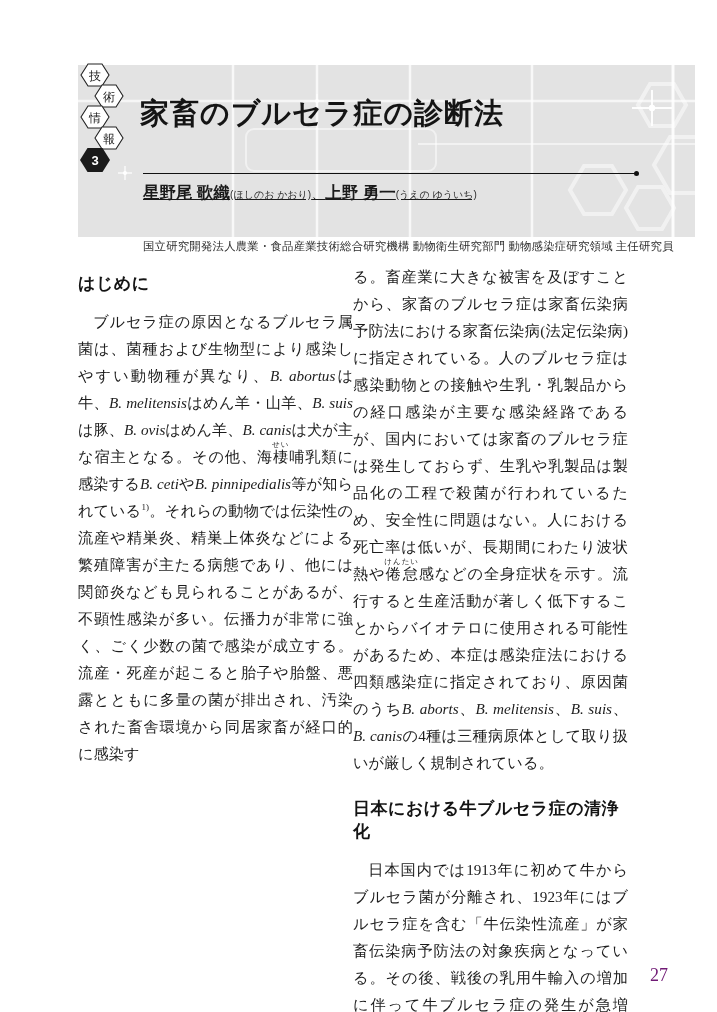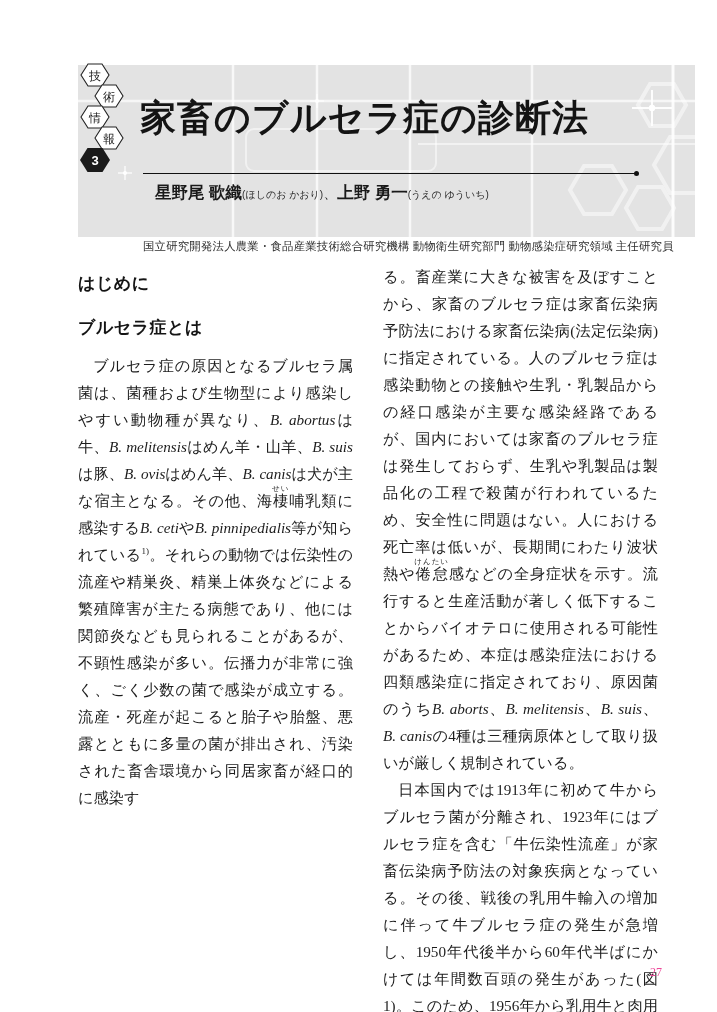--- a/index.html
+++ b/index.html
@@ -15,63 +15,63 @@
   }
   .header-deco { position:absolute; inset:0; }
   .badges { position:absolute; left:80px; top:62px; width:50px; height:115px; z-index:3; }
   .badges text {
     font-family:"Liberation Sans", sans-serif; font-size:12px; fill:#1a1a1a;
   }
   .badges text.inv { fill:#ffffff; font-weight:bold; font-size:13px; }
   .article-title {
     position:absolute; left:140px; top:94px; z-index:2;
     font-family:"Liberation Sans", sans-serif; font-weight:bold;
-    font-size:36px; letter-spacing:1px; color:#141414; white-space:nowrap;
+    font-size:29px; letter-spacing:1px; color:#141414; white-space:nowrap;
   }
   .title-rule {
     position:absolute; left:143px; top:173px; width:494px; height:1px;
     background:#111; z-index:2;
   }
   .title-rule .rule-dot {
     position:absolute; right:-2px; top:-2px; width:5px; height:5px;
     border-radius:50%; background:#111;
   }
   .author-line {
-    position:absolute; left:155px; top:182px; z-index:2; white-space:nowrap;
-    font-family:"Liberation Sans", sans-serif; color:#1a1a1a;
+    position:absolute; left:143px; top:182px; z-index:2; white-space:nowrap;
+    font-family:"Liberation Sans", sans-serif; color:#1a1a1a;text-decoration:underline;
   }
   .author-name { font-size:16.5px; font-weight:600; }
   .author-kana { font-size:10px; color:#2b2b2b; }
   .author-sep  { font-size:14px; }
   .affiliation {
     position:absolute; left:143px; top:207px; z-index:2; white-space:nowrap;
     font-size:11.4px; color:#2e2e2e; letter-spacing:0.2px;margin-top:32px;
   }
   
   .columns {
     position:absolute; left:78px; top:263px; width:580px; height:700px;
-    display:flex; gap:30px;
+    display:flex; 
   }
   .column { width:275px; }
   .section-heading {
     font-family:"Liberation Sans", sans-serif; font-weight:bold;
     font-size:17px; color:#141414; margin:9px 0 13px 0; letter-spacing:0.5px;
   }
   .section-heading.spaced { margin-top:21px; }
   .body-paragraph {
     font-size:15.2px; line-height:27px; text-align:justify;
     text-indent:1em; color:#1c1c1c;
   }
   .body-paragraph.no-indent { text-indent:0; }
   .body-paragraph i { font-style:italic; }
   .body-paragraph sup { font-size:9px; vertical-align:super; line-height:0; }
   ruby rt { font-size:7.5px; letter-spacing:1px; }
   
   .page-number {
-    position:absolute; left:650px; top:965px; font-size:12px; color:#ec4899;
+    position:absolute; left:650px; top:965px; font-size:18px; color:#701a75;
   }
 </style>
 </head>
 <body>
 
 <div class="page">
 
   <div class="header-box">
     <svg class="header-deco" width="617" height="172" viewBox="0 0 617 172">
 
@@ -132,23 +132,23 @@
     </div>
 
   <div class="author-line">
     <span class="author-name">星野尾 歌織</span><span class="author-kana">(ほしのお かおり)</span><span class="author-sep">、</span><span class="author-name">上野 勇一</span><span class="author-kana">(うえの ゆういち)</span>
   </div>
   <div class="affiliation">国立研究開発法人農業・食品産業技術総合研究機構 動物衛生研究部門 動物感染症研究領域 主任研究員</div>
 
   <main class="columns">
     <section class="column">
         <h2 class="section-heading">はじめに</h2>
-        <h2 class="section-heading spaced">ブルセラ症とは</h2>
         <p class="body-paragraph">ブルセラ症の原因となるブルセラ属菌は、菌種および生物型により感染しやすい動物種が異なり、<i>B. abortus</i>は牛、<i>B. melitensis</i>はめん羊・山羊、<i>B. suis</i>は豚、<i>B. ovis</i>はめん羊、<i>B. canis</i>は犬が主な宿主となる。その他、海<ruby>棲<rt>せい</rt></ruby>哺乳類に感染する<i>B. ceti</i>や<i>B. pinnipedialis</i>等が知られている<sup>1)</sup>。それらの動物では伝染性の流産や精巣炎、精巣上体炎などによる繁殖障害が主たる病態であり、他には関節炎なども見られることがあるが、不顕性感染が多い。伝播力が非常に強く、ごく少数の菌で感染が成立する。流産・死産が起こると胎子や胎盤、悪露とともに多量の菌が排出され、汚染された畜舎環境から同居家畜が経口的に感染す</p>
       </section>
     <section class="column">
         <p class="body-paragraph no-indent">る。畜産業に大きな被害を及ぼすことから、家畜のブルセラ症は家畜伝染病予防法における家畜伝染病(法定伝染病)に指定されている。人のブルセラ症は感染動物との接触や生乳・乳製品からの経口感染が主要な感染経路であるが、国内においては家畜のブルセラ症は発生しておらず、生乳や乳製品は製品化の工程で殺菌が行われているため、安全性に問題はない。人における死亡率は低いが、長期間にわたり波状熱や<ruby>倦怠<rt>けんたい</rt></ruby>感などの全身症状を示す。流行すると生産活動が著しく低下することからバイオテロに使用される可能性があるため、本症は感染症法における四類感染症に指定されており、原因菌のうち<i>B. aborts</i>、<i>B. melitensis</i>、<i>B. suis</i>、<i>B. canis</i>の4種は三種病原体として取り扱いが厳しく規制されている。</p>
+        <h2 class="section-heading spaced">日本における牛ブルセラ症の清浄化</h2>
         <p class="body-paragraph">日本国内では1913年に初めて牛からブルセラ菌が分離され、1923年にはブルセラ症を含む「牛伝染性流産」が家畜伝染病予防法の対象疾病となっている。その後、戦後の乳用牛輸入の増加に伴って牛ブルセラ症の発生が急増し、1950年代後半から60年代半ばにかけては年間数百頭の発生があった(図1)。このため、1956年から乳用牛と肉用繁殖牛を対象とした年に1回以上の全頭検査が法律で義務付けられ、感染牛の摘発・淘汰による防</p>
       </section>
   </main>
 
   <span class="page-number">27</span>
 </div>
 
 </body></html>

